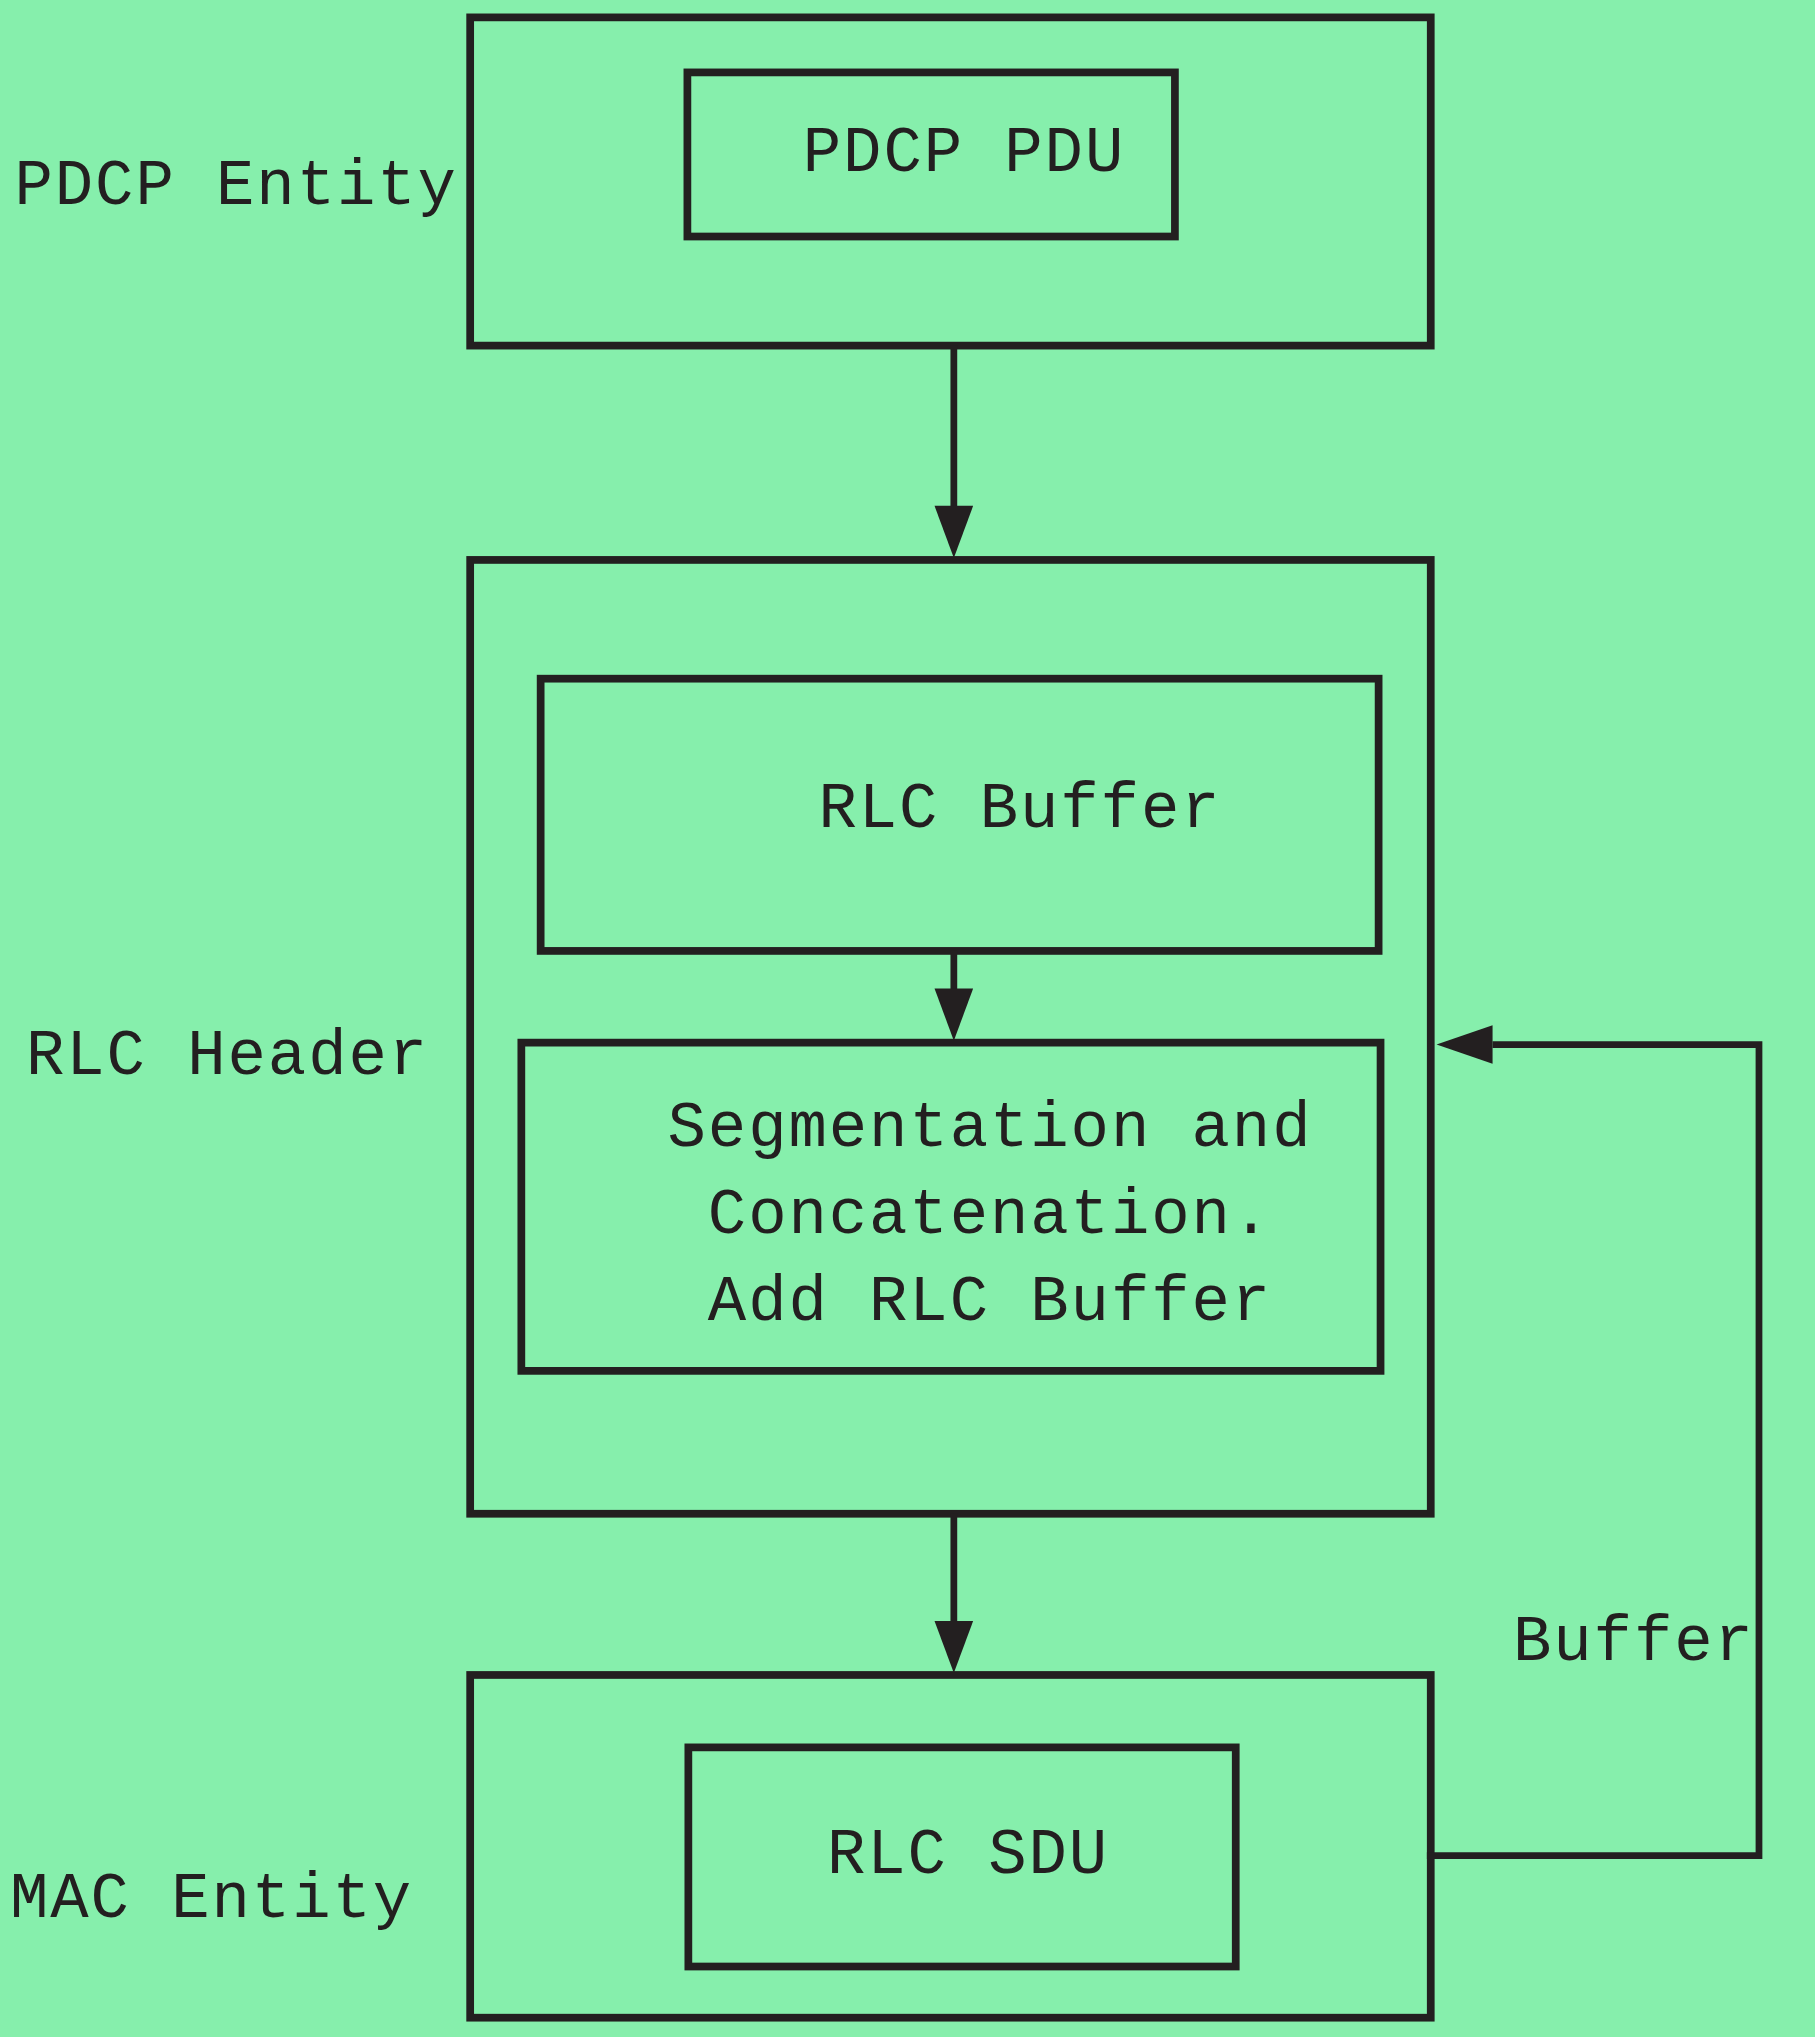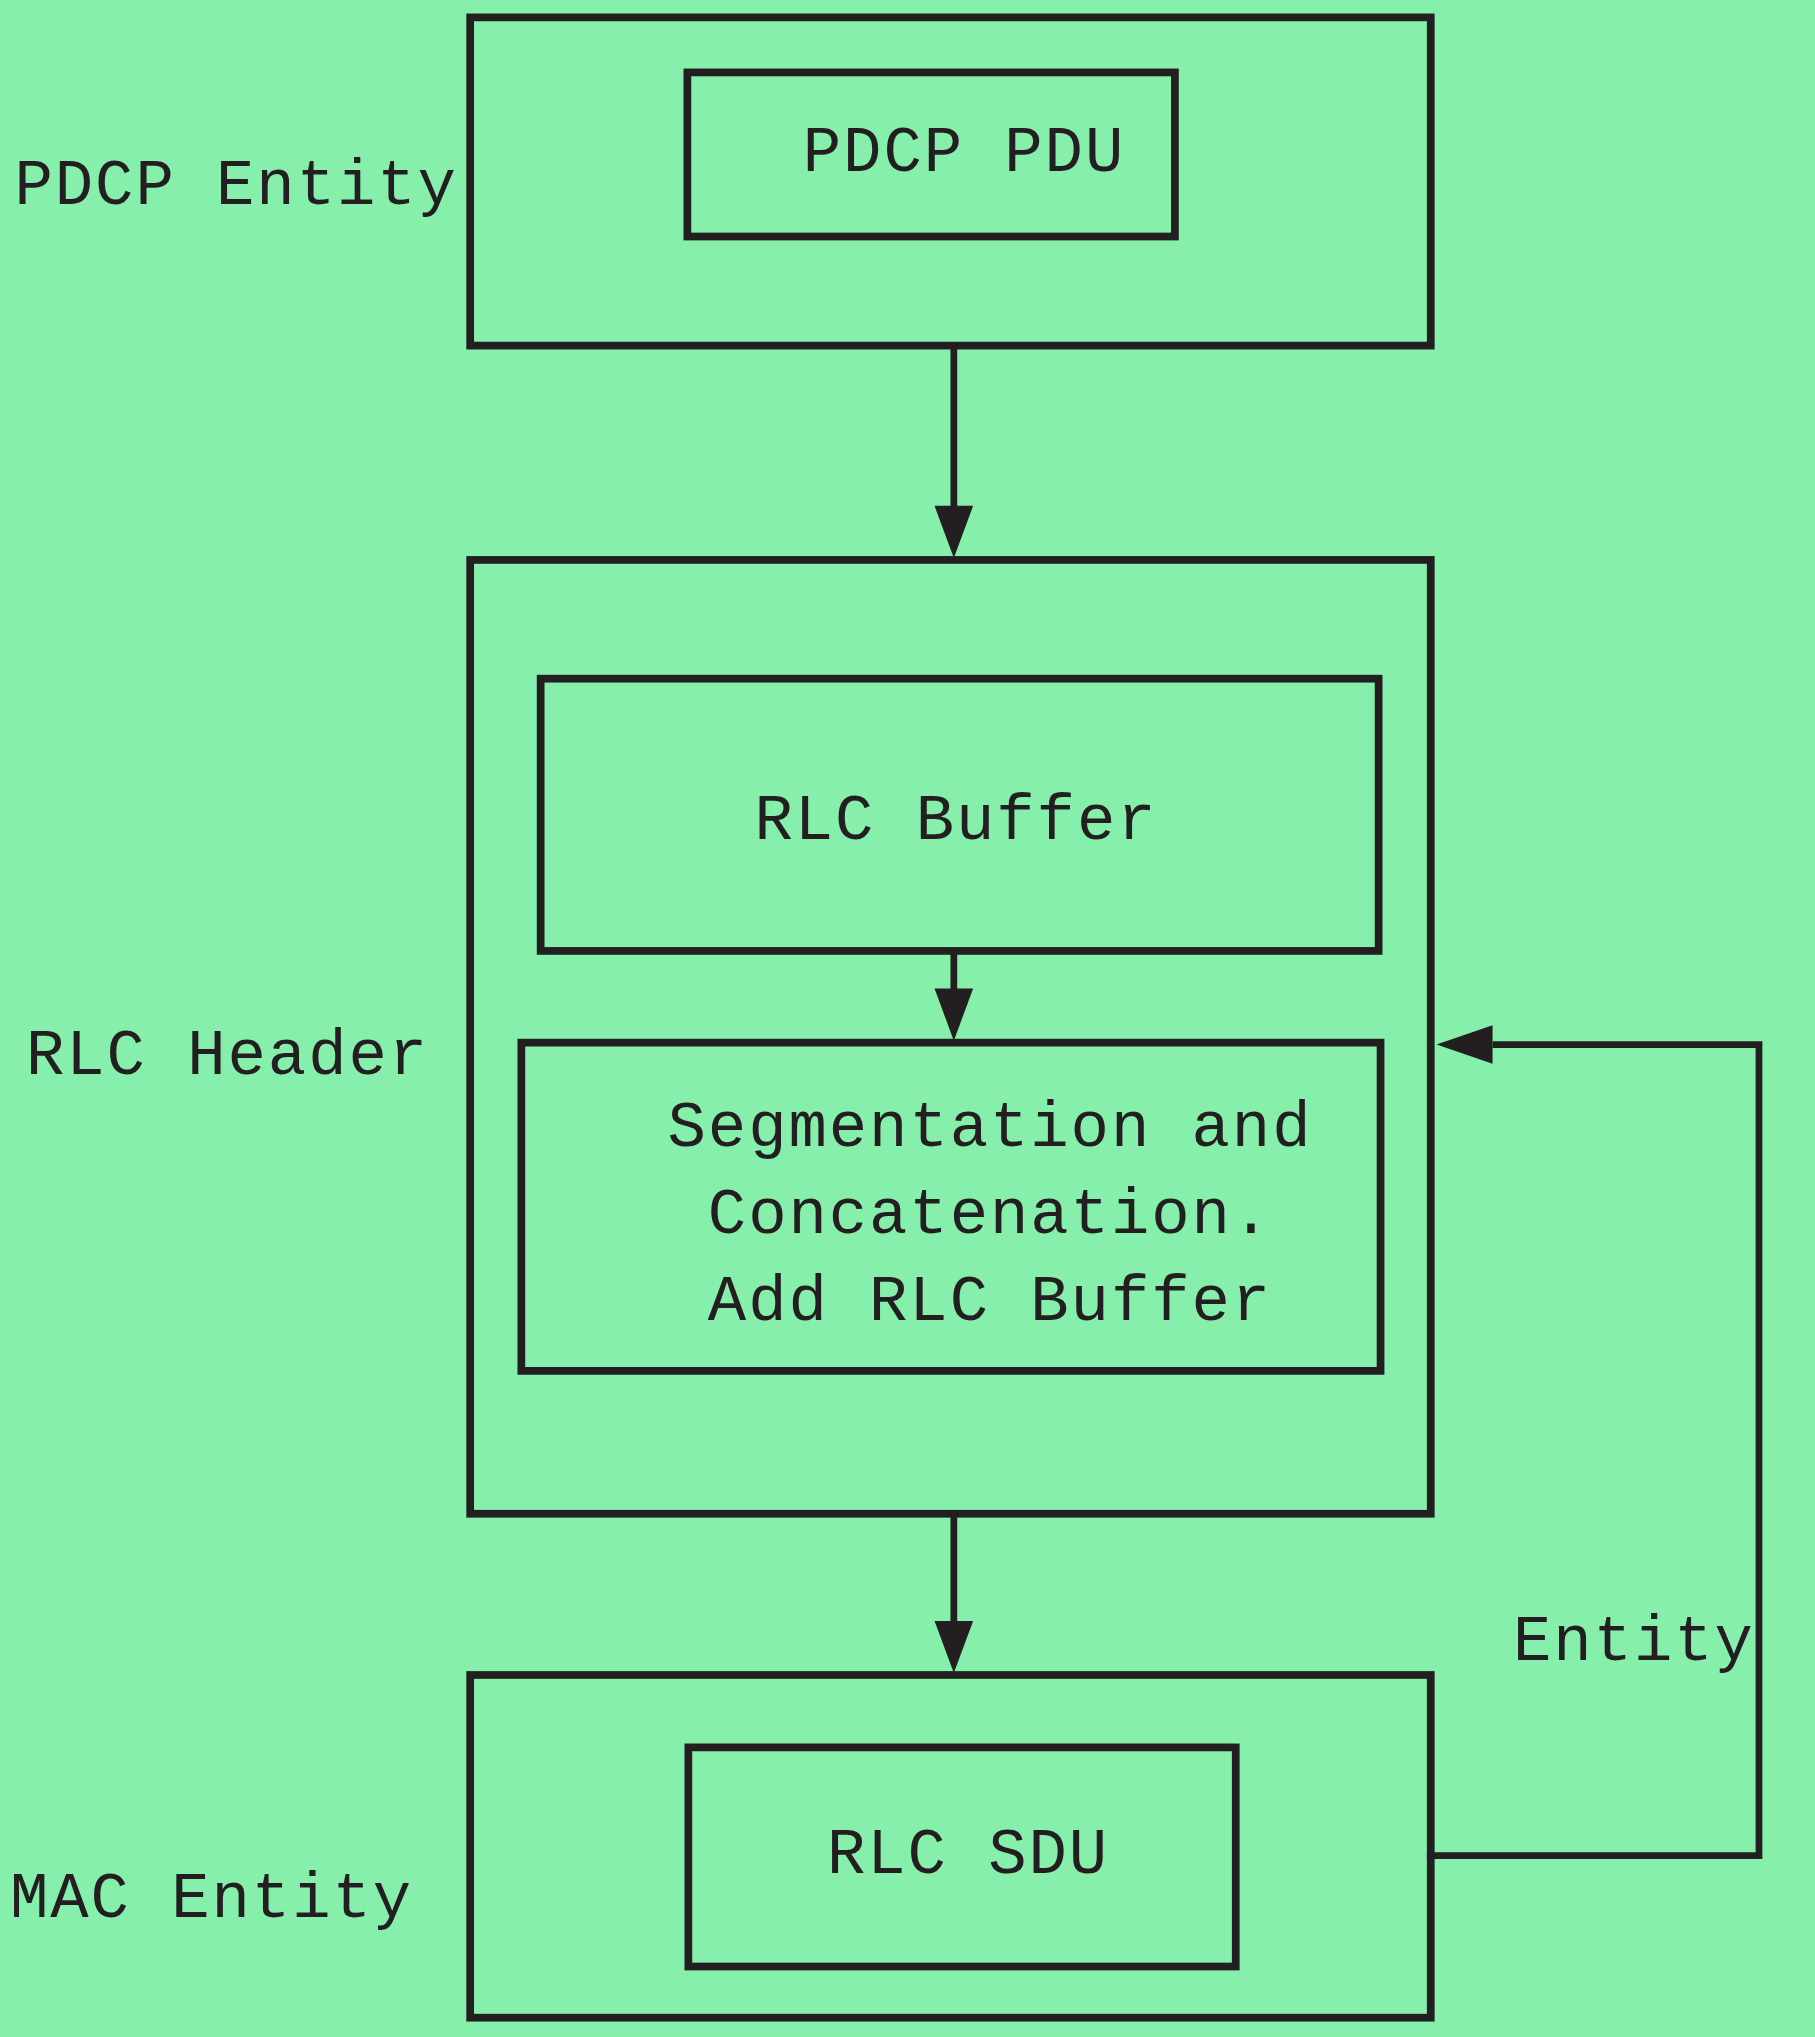--- a/index.html
+++ b/index.html
@@ -59,26 +59,26 @@
   </svg>
 
   <div class="t" style="left:14.5px;top:149px;">PDCP Entity</div>
 
   <div class="t" style="left:26px;top:1019px;">RLC Header</div>
 
   <div class="t" style="left:10px;top:1819px;margin-top:43px;">MAC Entity</div>
 
   <div class="t cx" style="left:939px;top:116px;margin-left:25px;">PDCP PDU</div>
 
-  <div class="t cx" style="left:956px;top:772px;margin-top:12px;">RLC Buffer</div>
+  <div class="t cx" style="left:1020px;top:772px;">RLC Buffer</div>
 
   <div class="t cx seg" style="left:990px;top:1079px;margin-top:7px;">
     <div>Segmentation and</div>
     <div>Concatenation.</div>
     <div>Add RLC Buffer</div>
   </div>
 
   <div class="t cx" style="left:968px;top:1818px;">RLC SDU</div>
 
-  <div class="t" style="left:1513px;top:1605px;">Entity</div>
+  <div class="t" style="left:1513px;top:1605px;">Buffer</div>
 
 </div>
 
 
 </body></html>

